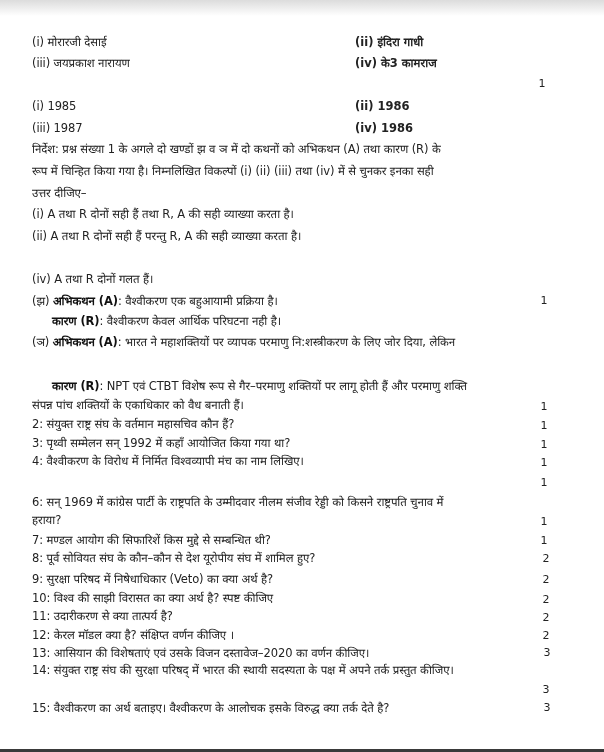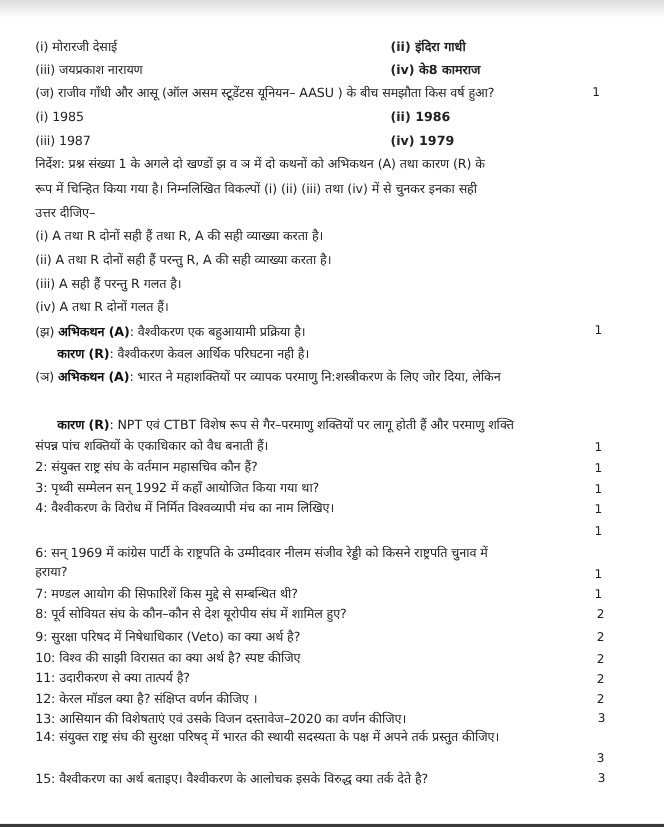--- a/index.html
+++ b/index.html
@@ -32,36 +32,34 @@
 </head>
 <body>
 
 <div class="top-shade"></div>
 
 <div class="page">
 
   <div class="line" style="top:34px">(i) मोरारजी देसाई</div>
   <div class="col2" style="top:34px">(ii) इंदिरा गाधी</div>
   <div class="line" style="top:55px">(iii) जयप्रकाश नारायण</div>
-  <div class="col2" style="top:55px">(iv) के8 कामराज</div>
+  <div class="col2" style="top:55px">(iv) के3 कामराज</div>
 
-  <div class="line" style="top:76px">(ज) राजीव गॉंधी और आसू (ऑल असम स्टूडेंटस यूनियन– AASU ) के बीच समझौता किस वर्ष हुआ?</div>
   <div class="mark" style="top:76px;left:536px">1</div>
   <div class="line" style="top:98px">(i) 1985</div>
   <div class="col2" style="top:98px">(ii) 1986</div>
   <div class="line" style="top:120px">(iii) 1987</div>
-  <div class="col2" style="top:120px">(iv) 1979</div>
+  <div class="col2" style="top:120px">(iv) 1986</div>
 
   <div class="line" style="top:141px">निर्देश: प्रश्न संख्या 1 के अगले दो खण्डों झ व ञ में दो कथनों को अभिकथन (A) तथा कारण (R) के</div>
   <div class="line" style="top:163px">रूप में चिन्हित किया गया है। निम्नलिखित विकल्पों  (i) (ii) (iii) तथा (iv) में से चुनकर इनका सही</div>
   <div class="line" style="top:185px">उत्तर दीजिए–</div>
 
   <div class="line" style="top:228px">(ii) A तथा R दोनों सही हैं परन्तु R, A की सही व्याख्या करता है।</div>
   <div class="line" style="top:206px">(i) A तथा R दोनों सही हैं तथा R, A की सही व्याख्या करता है।</div>
-  <div class="line" style="top:250px">(iii) A सही हैं परन्तु R गलत है।</div>
   <div class="line" style="top:293px">
     <span>(झ) </span><b>अभिकथन (A)</b><span>: वैश्वीकरण एक बहुआयामी प्रक्रिया है।</span>
   </div>
 
   <div class="line" style="top:271px">(iv) A तथा R दोनों गलत हैं।</div>
   <div class="mark" style="top:293px">1</div>
   <div class="line indent" style="top:313px">
     <b>कारण (R)</b><span>: वैश्वीकरण केवल आर्थिक परिघटना नही है।</span>
   </div>
 

